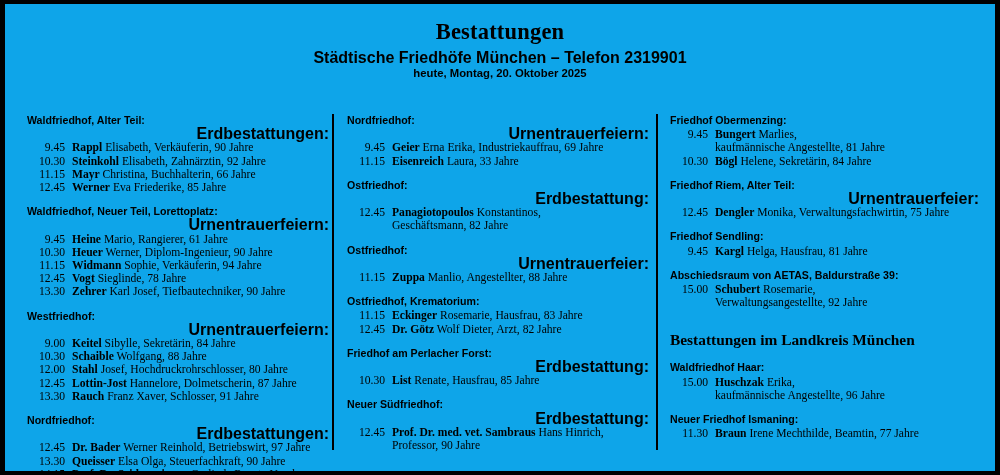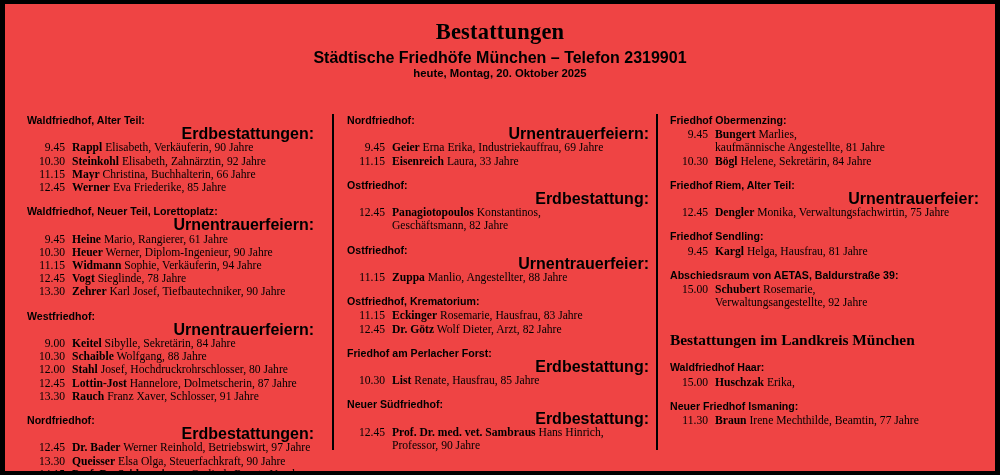--- a/index.html
+++ b/index.html
@@ -18,21 +18,21 @@
   .page {
     box-sizing: border-box;
     width: 1000px;
     height: 475px;
     border-top: 4px solid #000;
     border-bottom: 4px solid #000;
     border-left: 5px solid #000;
     border-right: 5px solid #000;
     padding: 0;
     position: relative;
-    background: #ef4444;
+    background: #0ea5e9;
   }
 
   
   .masthead {
     text-align: center;
     padding-top: 15px;
   }
   .masthead .line1,
   .masthead .line2 {
     font-family: "Liberation Serif", serif;
@@ -68,21 +68,21 @@
     left: 0;
     right: 0;
     bottom: 0;
     display: flex;
     align-items: stretch;
   }
   .col {
     position: relative;
     box-sizing: border-box;
   }
-  .col-1 { width: 328px; padding-left: 22px; padding-right: 19px; }
+  .col-1 { width: 328px; padding-left: 22px; padding-right: 4px; }
   .col-2 { width: 324px; padding-left: 14px; padding-right: 8px; }
   .col-3 { width: 330px; padding-left: 13px; padding-right: 8px; }
 
   .rule {
     position: absolute;
     top: 0;
     width: 2px;
     height: 336px;
     background: #000;
   }
@@ -365,21 +365,21 @@
               <span class="who"><b>Schubert</b> <span>Rosemarie,</span><span class="cont">Verwaltungsangestellte, 92 Jahre</span></span>
             </div>
           </div>
         </div>
         <div class="landkreis-head">Bestattungen im Landkreis München</div>
         <div class="block">
           <div class="venue">Waldfriedhof Haar:</div>
           <div class="entries">
             <div class="entry">
               <span class="time">15.00</span>
-              <span class="who"><b>Huschzak</b> <span>Erika,</span></span>
+              <span class="who"><b>Huschzak</b> <span>Erika,</span><span class="cont">kaufmännische Angestellte, 96 Jahre</span></span>
             </div>
           </div>
         </div>
         <div class="block">
           <div class="venue">Neuer Friedhof Ismaning:</div>
           <div class="entries">
             <div class="entry">
               <span class="time">11.30</span>
               <span class="who"><b>Braun</b> <span>Irene Mechthilde, Beamtin, 77 Jahre</span></span>
             </div>

